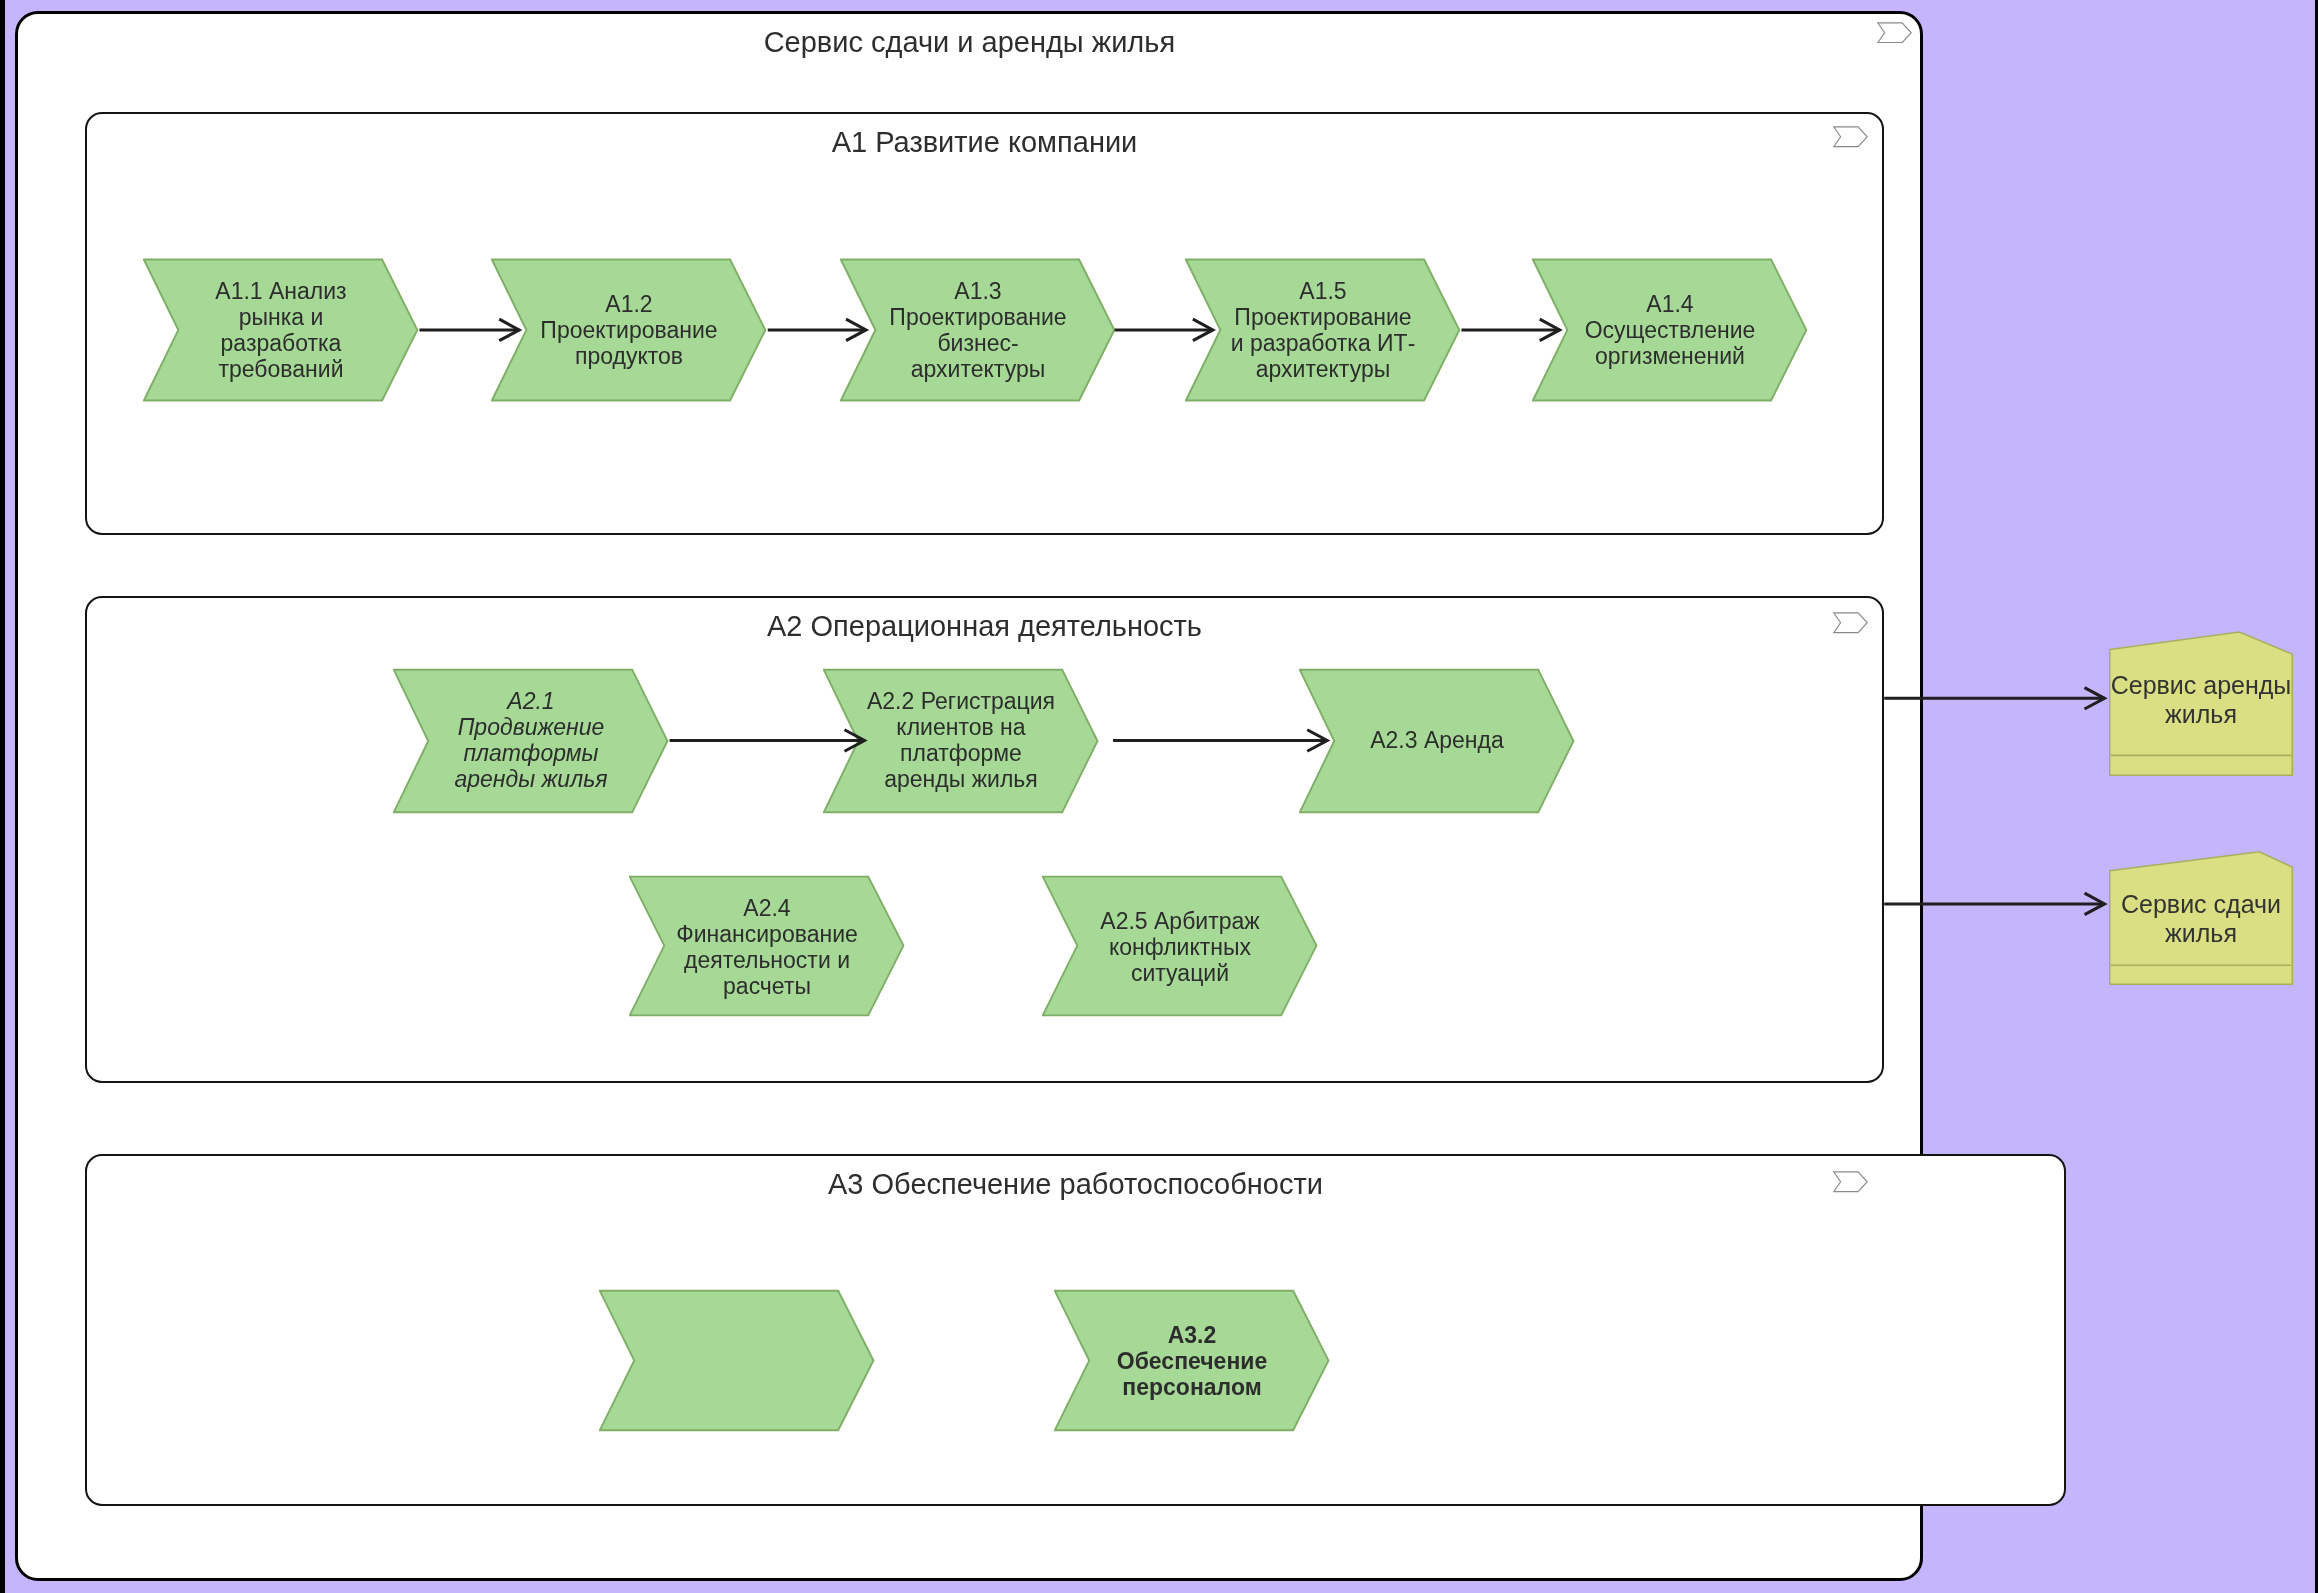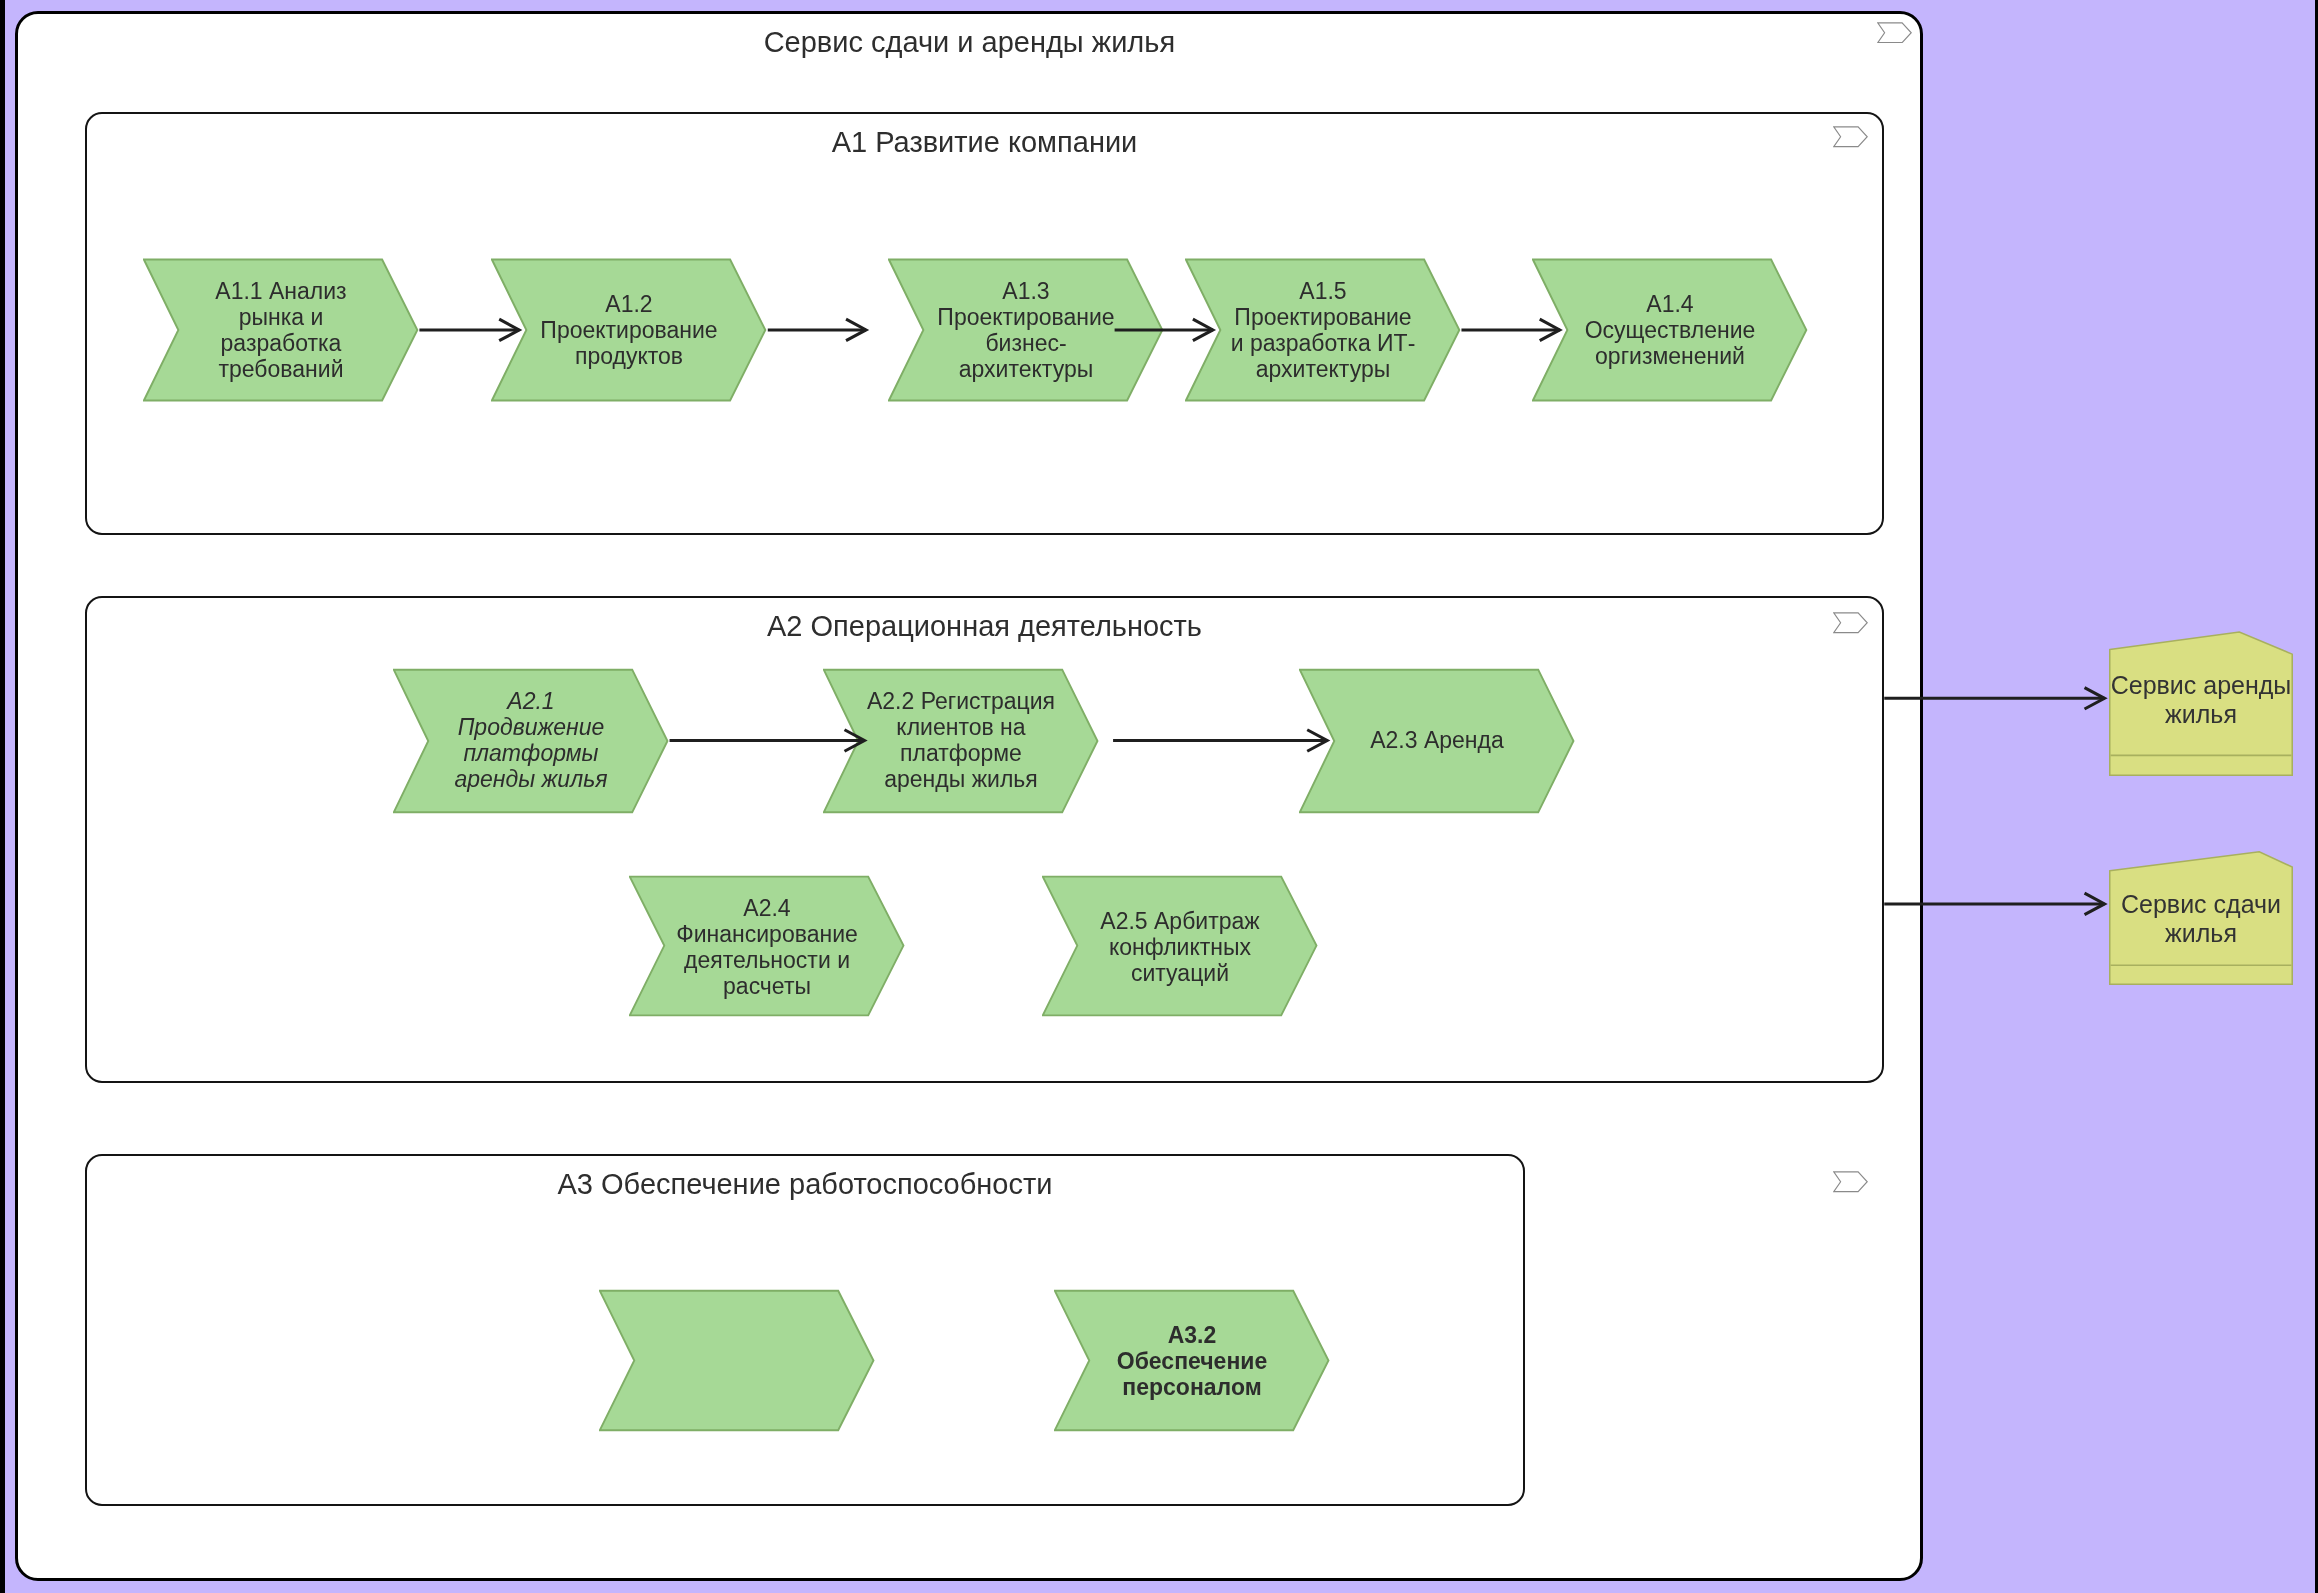--- a/index.html
+++ b/index.html
@@ -19,21 +19,21 @@
     position:absolute;left:15.4px;top:26px;width:1908px;
     text-align:center;font-size:29px;color:#2e2e2e;
   }
 
   .group-box{
     position:absolute;border:2.3px solid #141414;border-radius:17px;
     background:#fff;box-sizing:border-box;
   }
   .group-a1{left:85px;top:112px;width:1799px;height:423px;}
   .group-a2{left:85px;top:596px;width:1799px;height:487px;}
-  .group-a3{left:85px;top:1154px;width:1440px;height:352px;}
+  .group-a3{left:85px;top:1154px;width:1981px;height:352px;}
   .group-title{
     position:absolute;top:12.3px;left:0;right:0;text-align:center;
     font-size:29px;color:#2e2e2e;
   }
 
   .corner-icon{position:absolute;width:35px;height:21.5px;}
 
   .proc{
     position:absolute;width:276px;height:144px;
     display:flex;align-items:center;justify-content:center;
@@ -99,21 +99,21 @@
 требований</div>
   </div>
   <div class="proc" style="left:491px;top:258px;">
     <svg width="276" height="144" viewBox="0 0 360 188">
         <polygon points="1,2 312,2 358,94 312,186 1,186 46,94" fill="#a6d996" stroke="#7fae66" stroke-width="2.5"></polygon>
       </svg>
     <div class="proc-label">А1.2
 Проектирование
 продуктов</div>
   </div>
-  <div class="proc" style="left:888px;top:258px;">
+  <div class="proc" style="left:840px;top:258px;">
     <svg width="276" height="144" viewBox="0 0 360 188">
         <polygon points="1,2 312,2 358,94 312,186 1,186 46,94" fill="#a6d996" stroke="#7fae66" stroke-width="2.5"></polygon>
       </svg>
     <div class="proc-label">А1.3
 Проектирование
 бизнес-
 архитектуры</div>
   </div>
   <div class="proc" style="left:1185px;top:258px;">
     <svg width="276" height="144" viewBox="0 0 360 188">

